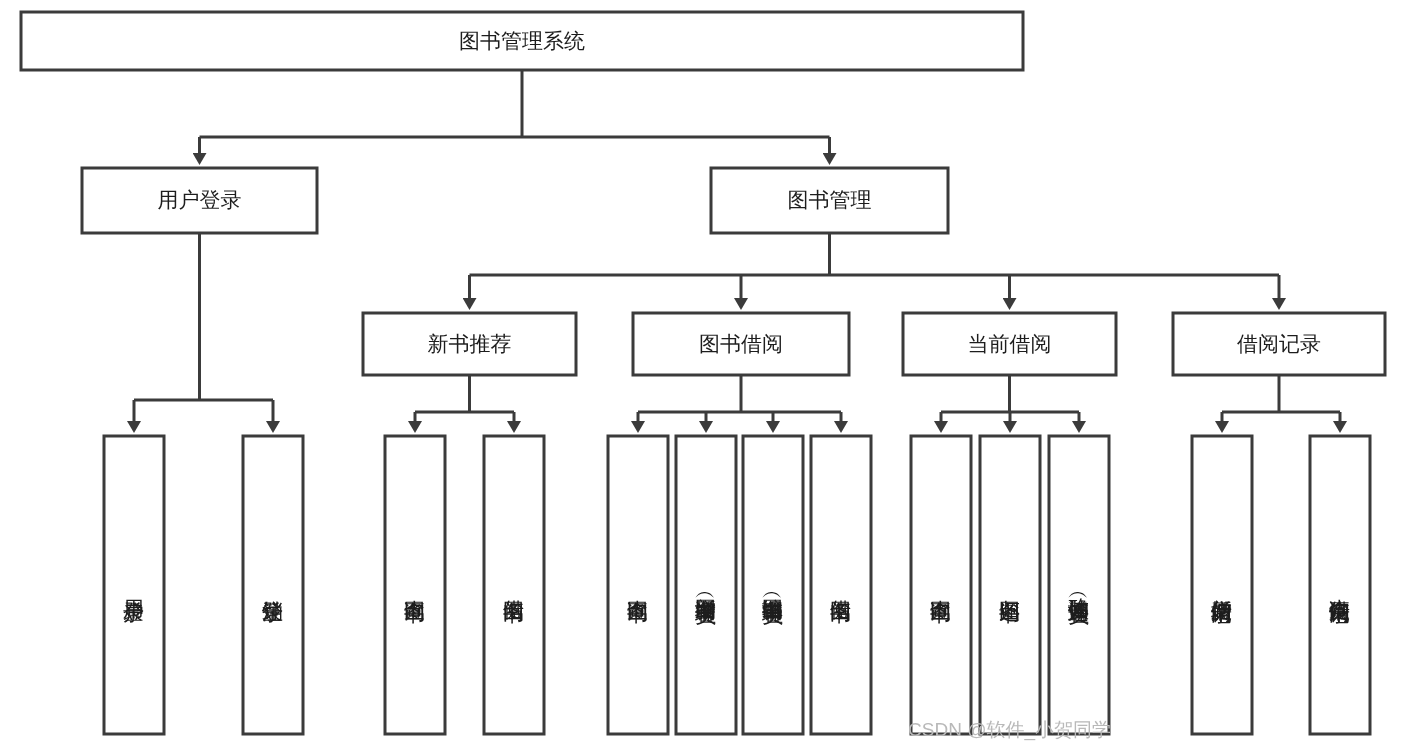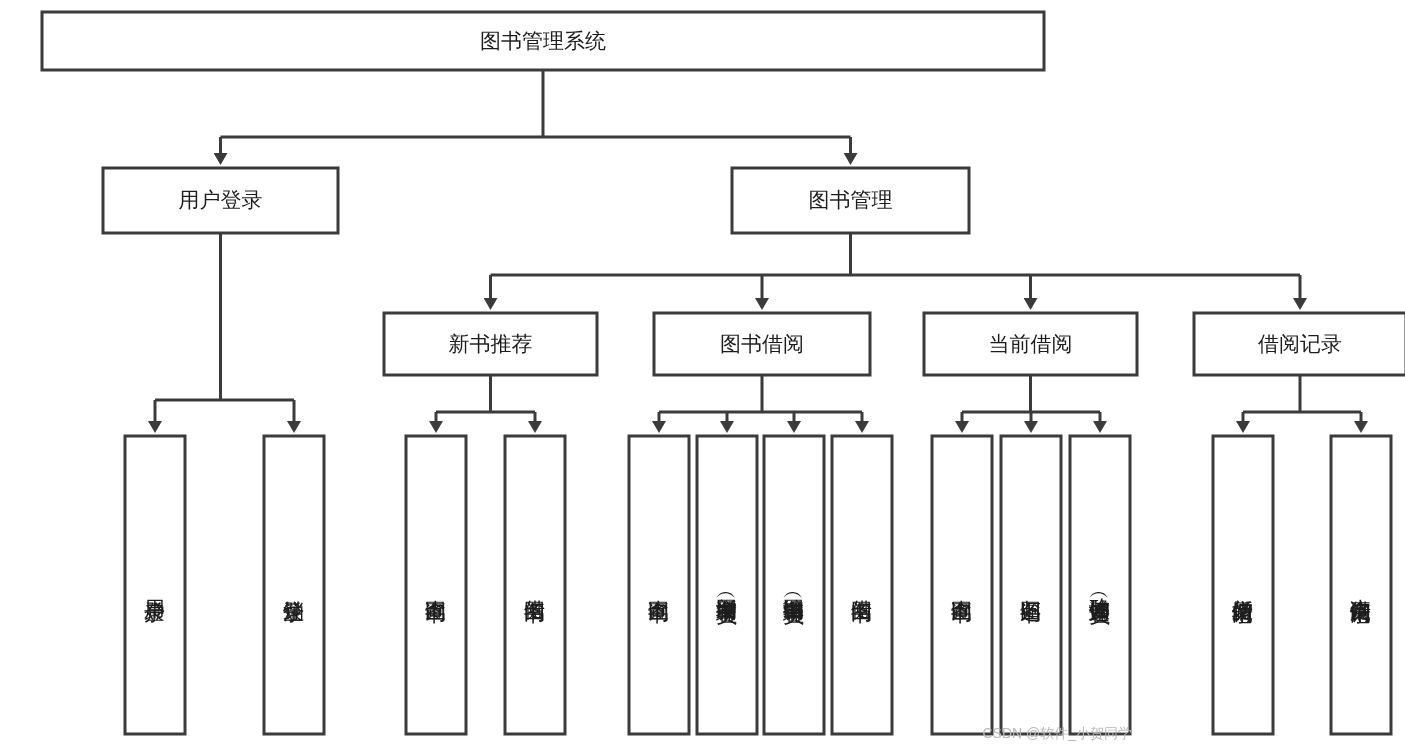--- a/index.html
+++ b/index.html
@@ -1,21 +1,21 @@
 <!DOCTYPE html>
 <html><head>
 <meta charset="utf-8">
 <style>
   html,body{margin:0;padding:0;background:#ffffff;}
   body{
     width:1405px;height:747px;
     font-family:"Liberation Sans","DejaVu Sans",sans-serif;
     overflow:hidden;
   }
-  #diagram-root{position:relative;width:1117px;height:747px;background:#fff;margin-left:21px;}
+  #diagram-root{position:relative;width:1117px;height:747px;background:#fff;}
   svg.canvas{position:absolute;left:0;top:0;width:1405px;height:747px;}
   .node-rect{fill:#ffffff;stroke:#3b3b3b;stroke-width:3;}
   .link{stroke:#3b3b3b;stroke-width:3;fill:none;}
   .arrowhead{fill:#3b3b3b;stroke:none;}
   .node-label-h{
     font-family:"Liberation Sans","DejaVu Sans",sans-serif;
     font-size:21px;fill:#1d1d1d;text-anchor:middle;dominant-baseline:middle;
   }
   .leaf-label{
     position:absolute;
@@ -25,21 +25,21 @@
     text-orientation:upright;
     letter-spacing:1px;
     line-height:1;
     display:flex;align-items:center;justify-content:center;
     white-space:nowrap;
     pointer-events:none;
   }
   .watermark{
     position:absolute;right:6px;bottom:4px;
     font-family:"Liberation Sans","DejaVu Sans",sans-serif;
-    font-size:14px;color:#b9b9b9;white-space:nowrap;
+    font-size:19px;color:#b9b9b9;white-space:nowrap;
   }
 </style>
 </head>
 <body>
 
 <div id="diagram-root">
 
   <svg class="canvas" viewBox="0 0 1405 747">
     <defs>
       <marker id="arrow" markerWidth="12" markerHeight="14" refX="2" refY="7" orient="auto" markerUnits="userSpaceOnUse">

